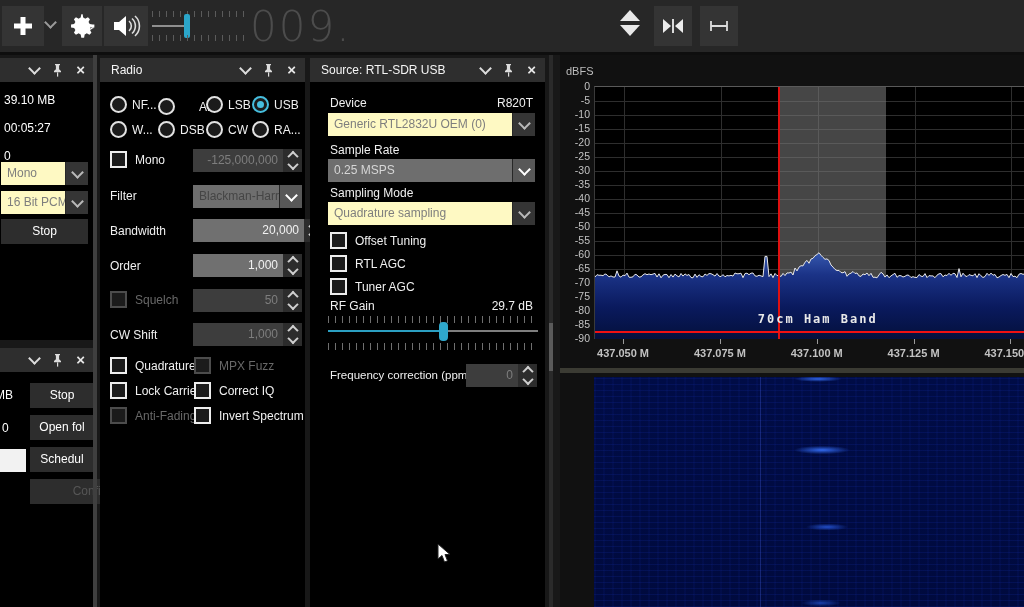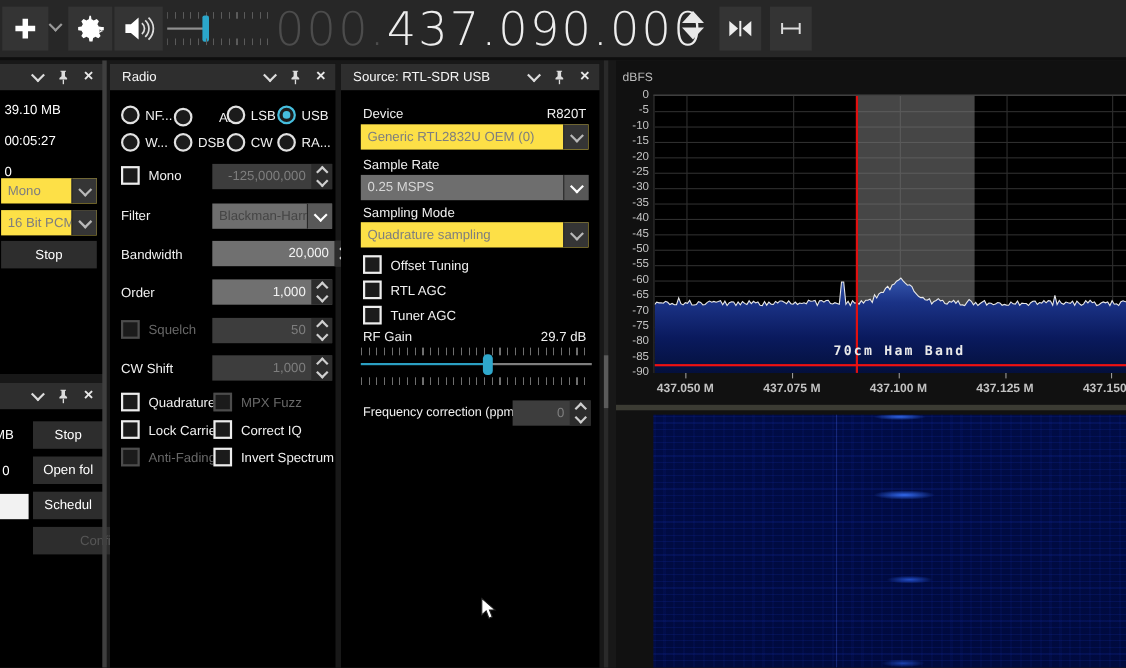--- a/index.html
+++ b/index.html
@@ -26,21 +26,21 @@
   .ptitle{font-size:12px;color:#f5f5f5;padding-left:11px;white-space:nowrap;}
   .hicons{margin-left:auto;display:flex;align-items:center;gap:13px;padding-right:9px;}
   .chev{width:7px;height:7px;border-right:2px solid #dcdcdc;border-bottom:2px solid #dcdcdc;transform:rotate(45deg);margin-top:-3px;}
   .xico{color:#e8e8e8;font-size:15px;font-weight:bold;line-height:12px;}
 
   .lbl{font-size:12px;color:#f0f0f0;white-space:nowrap;}
   .lbl.dis{color:#686868;}
   .val-txt{font-size:12px;color:#fff;white-space:nowrap;}
 
   
-  .dd{position:absolute;height:23px;background:#fde047;overflow:hidden;}
+  .dd{position:absolute;height:23px;background:#fef9c3;overflow:hidden;}
   .dd .dval{position:absolute;left:6px;top:0;line-height:23px;font-size:12px;color:#7e7e7e;white-space:nowrap;}
   .dd .dbtn{position:absolute;right:0;top:0;bottom:0;width:22px;background:#353535;border-left:1px solid #272727;display:flex;align-items:center;justify-content:center;}
   .dd.en{background:#6e6e6e;}
   .dd.en .dval{color:#d6d6d6;}
   .dd.en .dbtn{background:#585858;}
   .dd.darktxt .dval{color:#454545;}
   .nf{position:absolute;height:23px;background:#3d3d3d;}
   .nf .nval{position:absolute;right:24px;top:0;line-height:23px;font-size:12px;color:#7e7e7e;}
   .nf .spin{position:absolute;right:0;top:0;bottom:0;width:19px;background:#2c2c2c;display:flex;flex-direction:column;align-items:center;justify-content:center;gap:3px;}
   .nf.en{background:#707070;}
@@ -117,22 +117,21 @@
       <path d="M18 8a6.5 6.5 0 010 10M21 5.5a10 10 0 010 15M24 3a13.5 13.5 0 010 20" stroke="#dcdcdc" stroke-width="1.6" fill="none"></path>
     </svg>
   </div>
   <div class="volwrap">
     <div class="vticks" style="top:2px;"></div>
     <div class="vtrack"></div>
     <div class="vhandle"></div>
     <div class="vticks" style="top:26px;"></div>
   </div>
   <div class="freq">
-    <span class="dim">000.</span>
-      <span>437.090.000</span>
+    <span class="dim">009.</span>
   </div>
   <div class="abs" style="left:620px;top:10px;">
     <div class="tri-up"></div>
     <div class="tri-dn"></div>
   </div>
   <div class="tbtn" style="left:654px;width:38px;">
     <svg width="24" height="20" viewBox="0 0 24 20">
       <path d="M2 3l8 7-8 7z" fill="#ededed"></path>
         <path d="M22 3l-8 7 8 7z" fill="#ededed"></path>
         <rect x="11.1" y="3" width="1.8" height="14" fill="#ededed"></rect>

